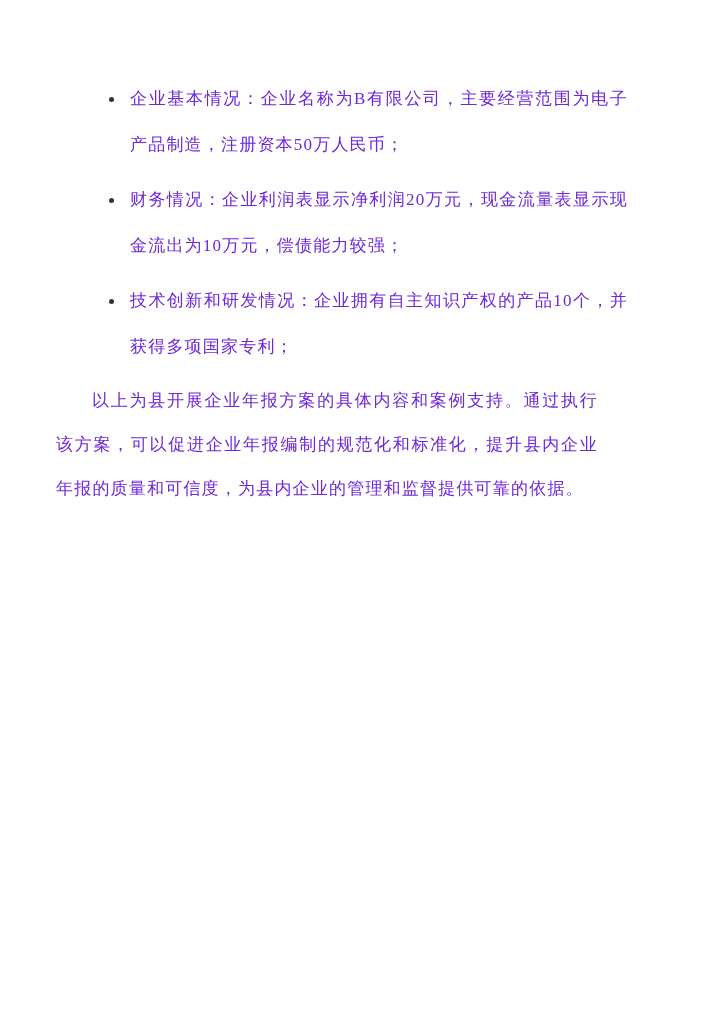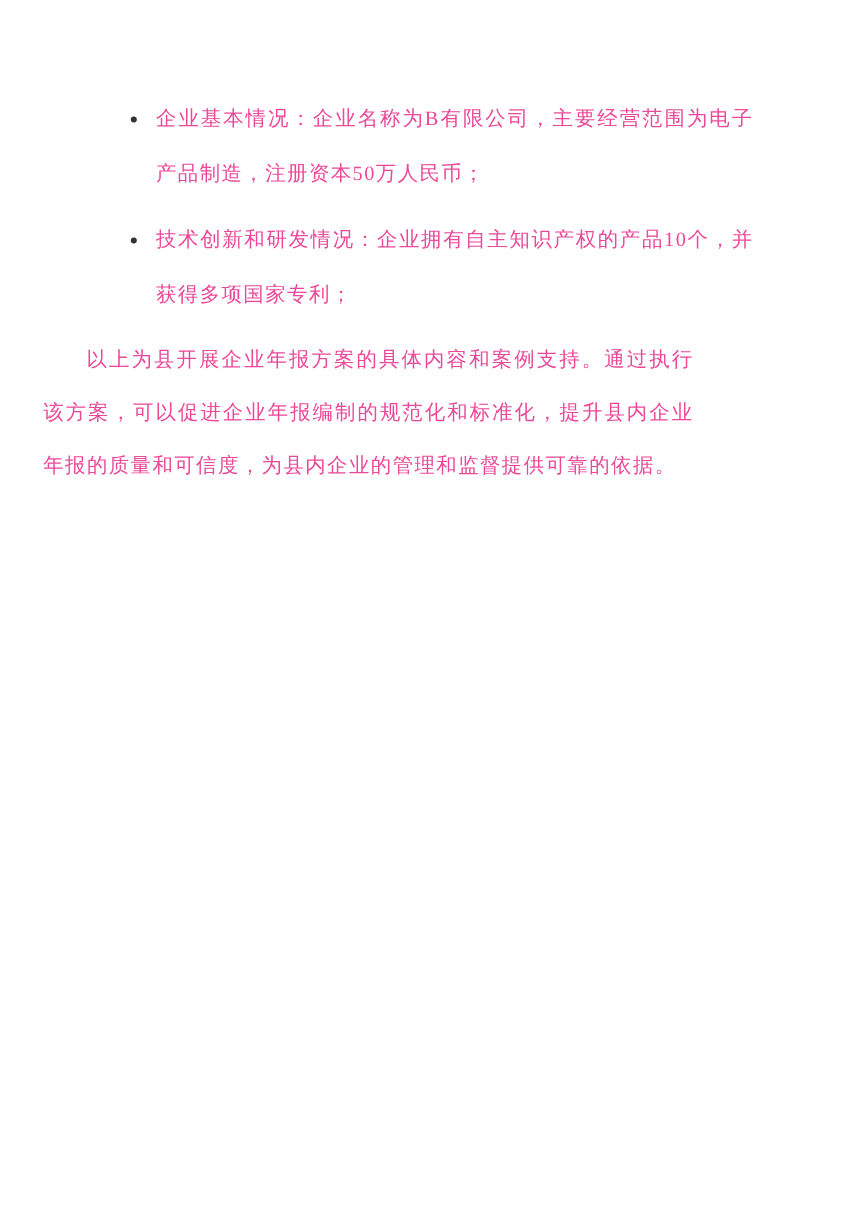--- a/index.html
+++ b/index.html
@@ -7,21 +7,21 @@
     padding: 0;
     background: #ffffff;
   }
   .page {
     position: relative;
     width: 720px;
     height: 1017px;
     background: #ffffff;
     overflow: hidden;
     font-family: "Liberation Serif", "DejaVu Serif", serif;
-    color: #ec4899;
+    color: #6d28d9;
   }
   .bullet-list {
     list-style: none;
     margin: 0;
     padding: 76px 0 0 130px;
     width: 498px;
   }
   .bullet-list li {
     position: relative;
     font-size: 17px;
@@ -34,38 +34,42 @@
   .bullet-dot {
     position: absolute;
     left: -21px;
     top: 21px;
     width: 5px;
     height: 5px;
     border-radius: 50%;
     background: #333333;
   }
   .closing {
-    margin: 0 90px 0 36px;
+    margin: 0 90px 0 56px;
     width: 542px;
     font-size: 17px;
     line-height: 44px;
     letter-spacing: 1.2px;
     text-indent: 36px;
     text-align: justify;
     text-justify: inter-character;
   }
 </style>
 </head>
 <body>
 
 <div class="page">
   <ul class="bullet-list">
     <li>
       <span class="bullet-dot"></span>
       <span>企业基本情况：企业名称为B有限公司，主要经营范围为电子产品制造，注册资本50万人民币；</span>
     </li>
     <li>
       <span class="bullet-dot"></span>
+      <span>财务情况：企业利润表显示净利润20万元，现金流量表显示现金流出为10万元，偿债能力较强；</span>
+    </li>
+    <li>
+      <span class="bullet-dot"></span>
       <span>技术创新和研发情况：企业拥有自主知识产权的产品10个，并获得多项国家专利；</span>
     </li>
   </ul>
   <p class="closing">以上为县开展企业年报方案的具体内容和案例支持。通过执行该方案，可以促进企业年报编制的规范化和标准化，提升县内企业年报的质量和可信度，为县内企业的管理和监督提供可靠的依据。</p>
 </div>
 
 </body></html>

